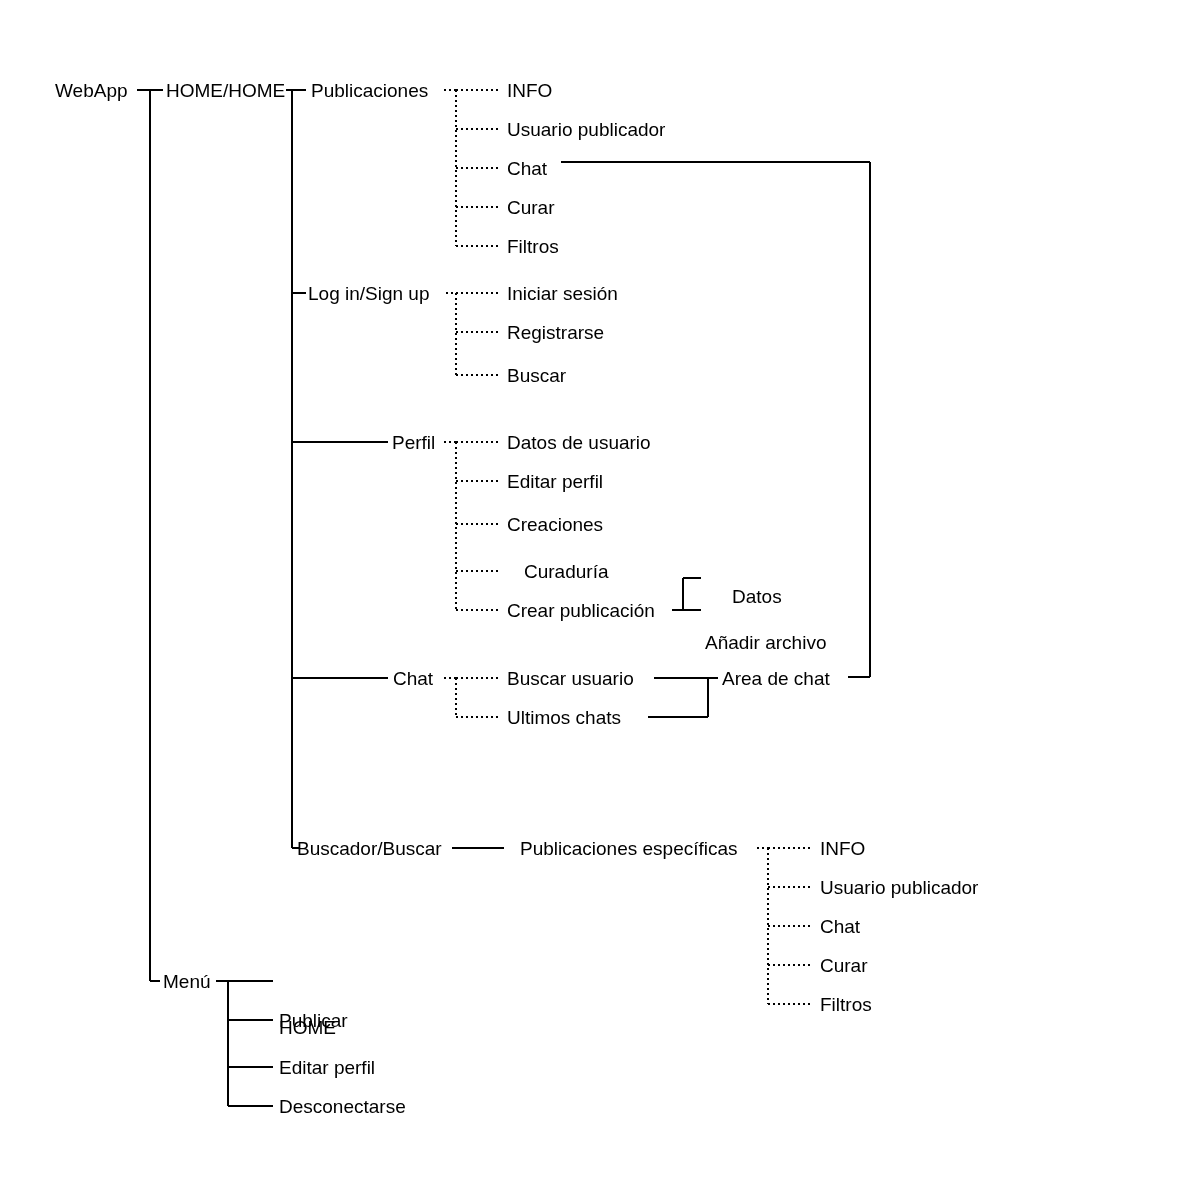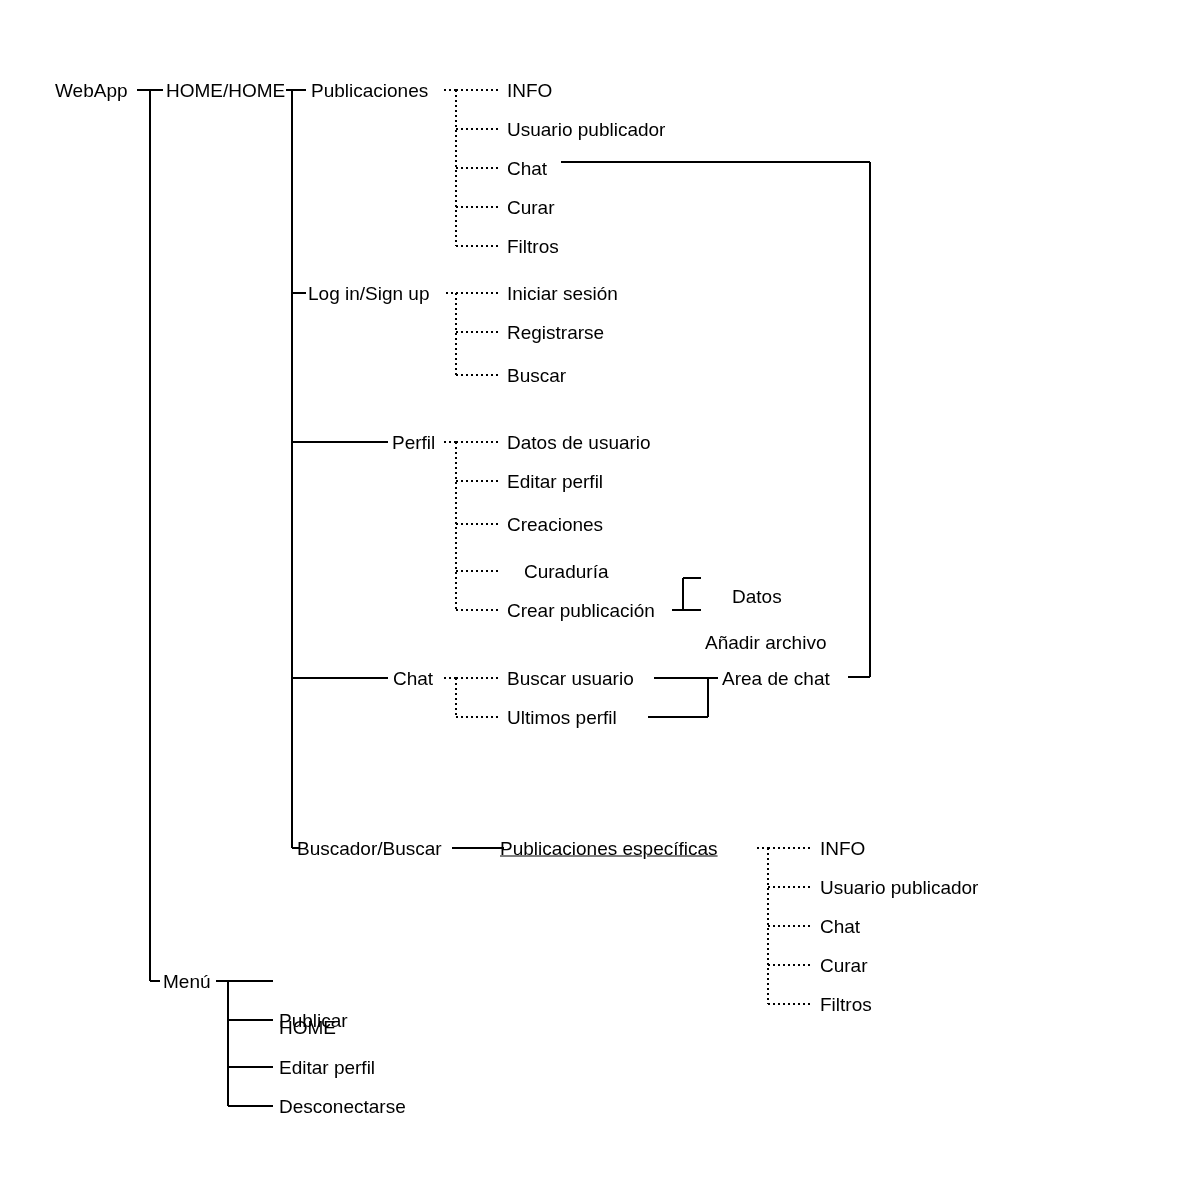--- a/index.html
+++ b/index.html
@@ -147,24 +147,24 @@
   <div class="node-label" style="left:507px; top:442px;">Datos de usuario</div>
   <div class="node-label" style="left:507px; top:481px;">Editar perfil</div>
   <div class="node-label" style="left:507px; top:524px;">Creaciones</div>
   <div class="node-label" style="left:507px; top:571px;margin-left:17px;">Curaduría</div>
   <div class="node-label" style="left:507px; top:610px;">Crear publicación</div>
 
   <div class="node-label" style="left:705px; top:596px;margin-left:27px;">Datos</div>
   <div class="node-label" style="left:705px; top:642px;">Añadir archivo</div>
 
   <div class="node-label" style="left:507px; top:678px;text-align:right;">Buscar usuario</div>
-  <div class="node-label" style="left:507px; top:717px;">Ultimos perfil</div>
+  <div class="node-label" style="left:507px; top:717px;">Ultimos chats</div>
   <div class="node-label" style="left:722px; top:678px;">Area de chat</div>
 
-  <div class="node-label" style="left:500px; top:848px;text-decoration:underline;">Publicaciones específicas</div>
+  <div class="node-label" style="left:520px; top:848px;">Publicaciones específicas</div>
   <div class="node-label" style="left:820px; top:848px;">INFO</div>
   <div class="node-label" style="left:820px; top:887px;">Usuario publicador</div>
   <div class="node-label" style="left:820px; top:926px;">Chat</div>
   <div class="node-label" style="left:820px; top:965px;">Curar</div>
   <div class="node-label" style="left:820px; top:1004px;">Filtros</div>
 
   <div class="node-label" style="left:279px; top:1027px;">HOME</div>
   <div class="node-label" style="left:279px; top:1020px;">Publicar</div>
   <div class="node-label" style="left:279px; top:1067px;">Editar perfil</div>
   <div class="node-label" style="left:279px; top:1106px;">Desconectarse</div>

